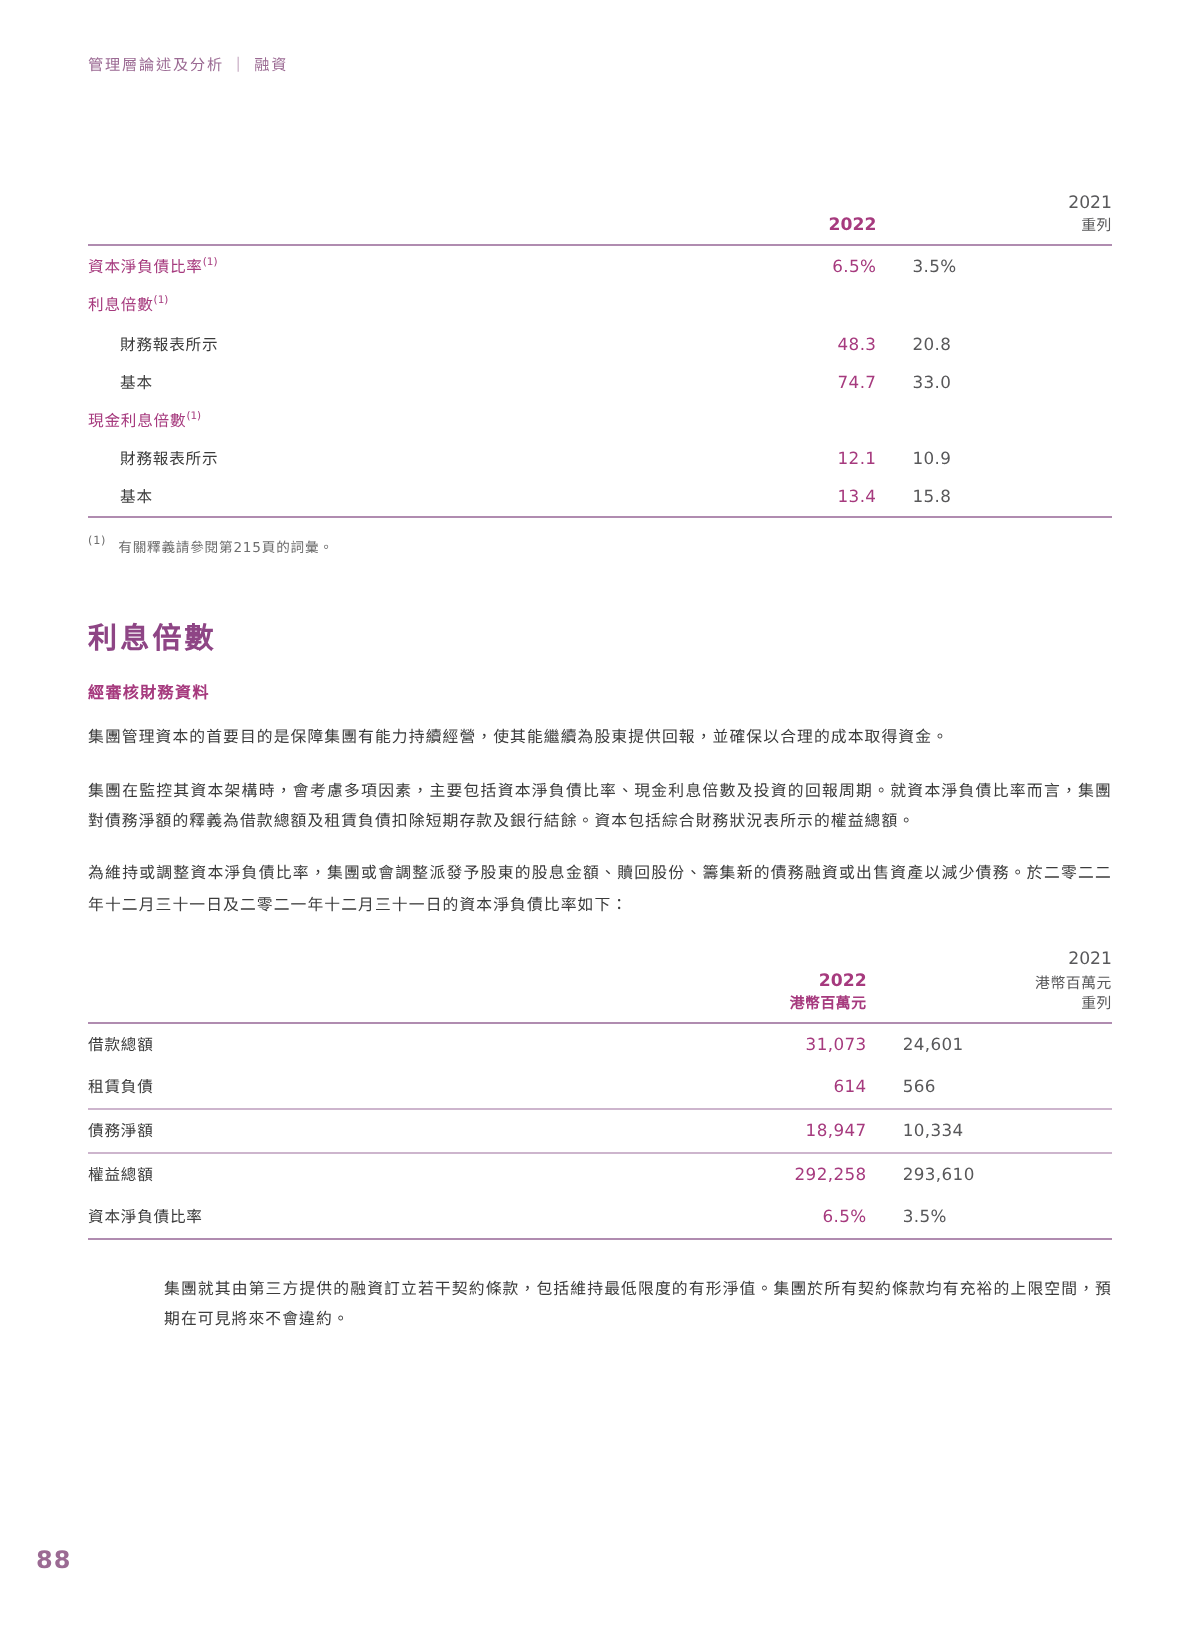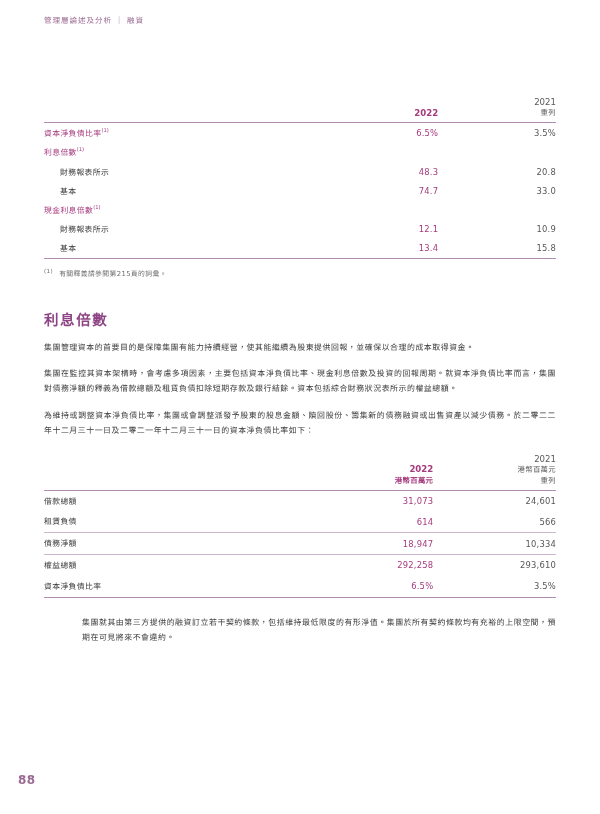--- a/index.html
+++ b/index.html
@@ -21,21 +21,21 @@
     inset: 0;
     width: 600px;
     height: 814px;
     background: #ffffff;
   }
 
   
   .running-header {
     position: absolute;
     left: 44px;
-    top: 14px;
+    top: 26px;
     font-size: 7.6px;
     letter-spacing: 0.9px;
     color: #9b6a93;
     white-space: nowrap;
   }
 
   
   .content {
     position: absolute;
     left: 44px;
@@ -50,21 +50,21 @@
     font-size: 7.8px;
   }
   table.fin td, table.fin th {
     padding: 0;
     vertical-align: bottom;
     font-weight: normal;
   }
 
   .col-label   { width: 300px; text-align: left; }
   .col-2022    { width: 106px; text-align: right; padding-right: 18px !important; }
-  .col-2021    { width: 106px; text-align: right; }
+  .col-2021    { width: 106px; }
 
   .hdr-cell {
     text-align: right;
     line-height: 1.45;
     padding-bottom: 3px !important;
   }
   .hdr-year-cur {
     color: #a63a7e;
     font-weight: bold;
     font-size: 8.6px;
@@ -229,20 +229,21 @@
       </tbody>
     </table>
 
     <div class="footnote">
       <span class="footnote-marker">(1)</span>
       <span>有關釋義請參閱第215頁的詞彙。</span>
     </div>
 
     <h2 class="section-title">利息倍數</h2>
 
+    <h3 class="sub-title">經審核財務資料</h3>
 
     <p class="body first">集團管理資本的首要目的是保障集團有能力持續經營，使其能繼續為股東提供回報，並確保以合理的成本取得資金。</p>
     <p class="body">集團在監控其資本架構時，會考慮多項因素，主要包括資本淨負債比率、現金利息倍數及投資的回報周期。就資本淨負債比率而言，集團對債務淨額的釋義為借款總額及租賃負債扣除短期存款及銀行結餘。資本包括綜合財務狀況表所示的權益總額。</p>
     <p class="body">為維持或調整資本淨負債比率，集團或會調整派發予股東的股息金額、贖回股份、籌集新的債務融資或出售資產以減少債務。於二零二二年十二月三十一日及二零二一年十二月三十一日的資本淨負債比率如下：</p>
 
     <div class="table2-wrap">
       <table class="fin">
         <colgroup>
           <col class="col-label">
             <col class="col-2022">

